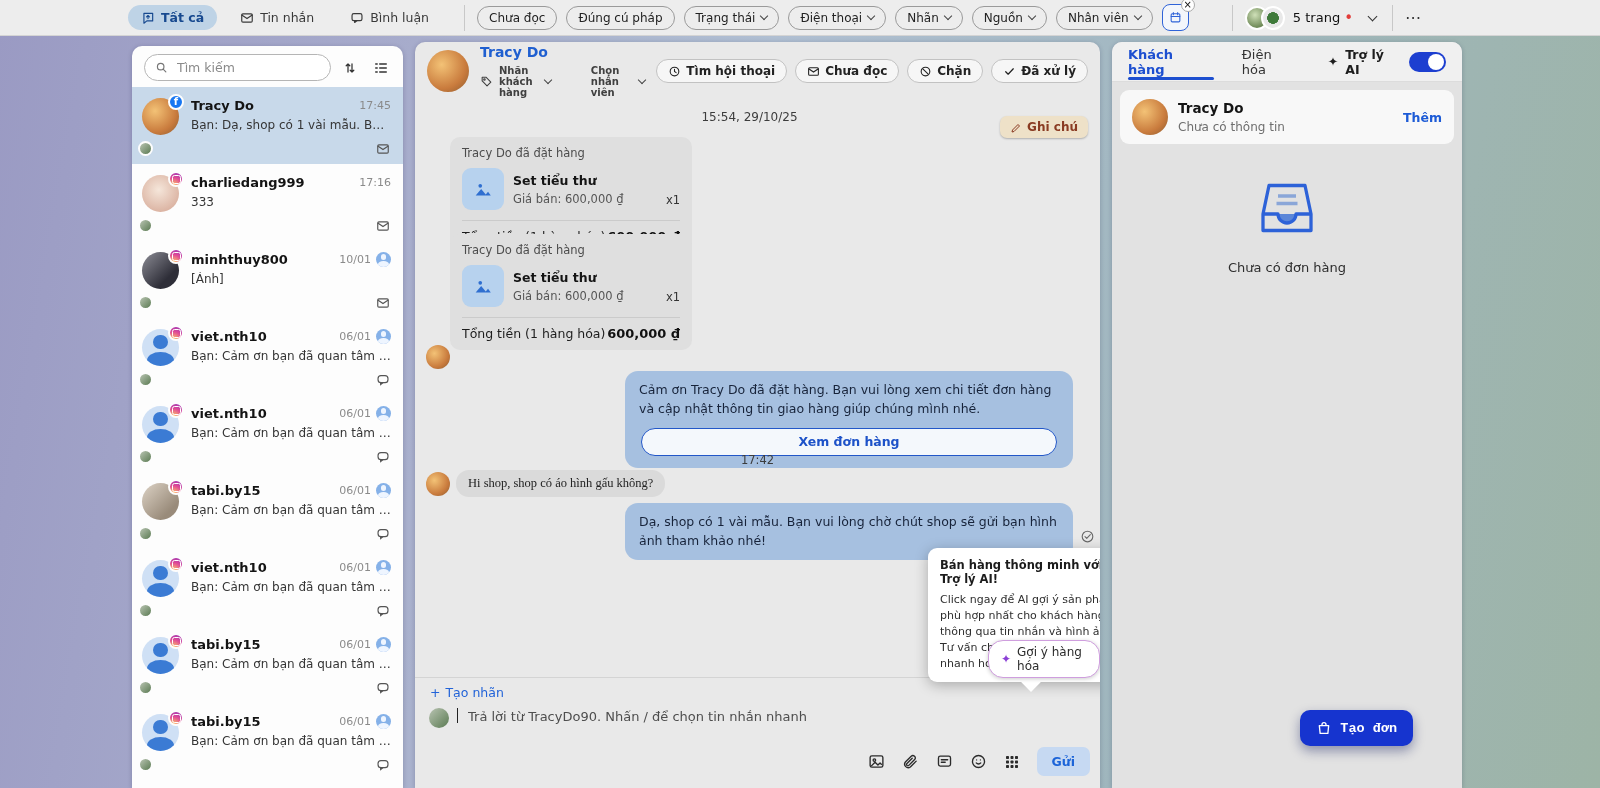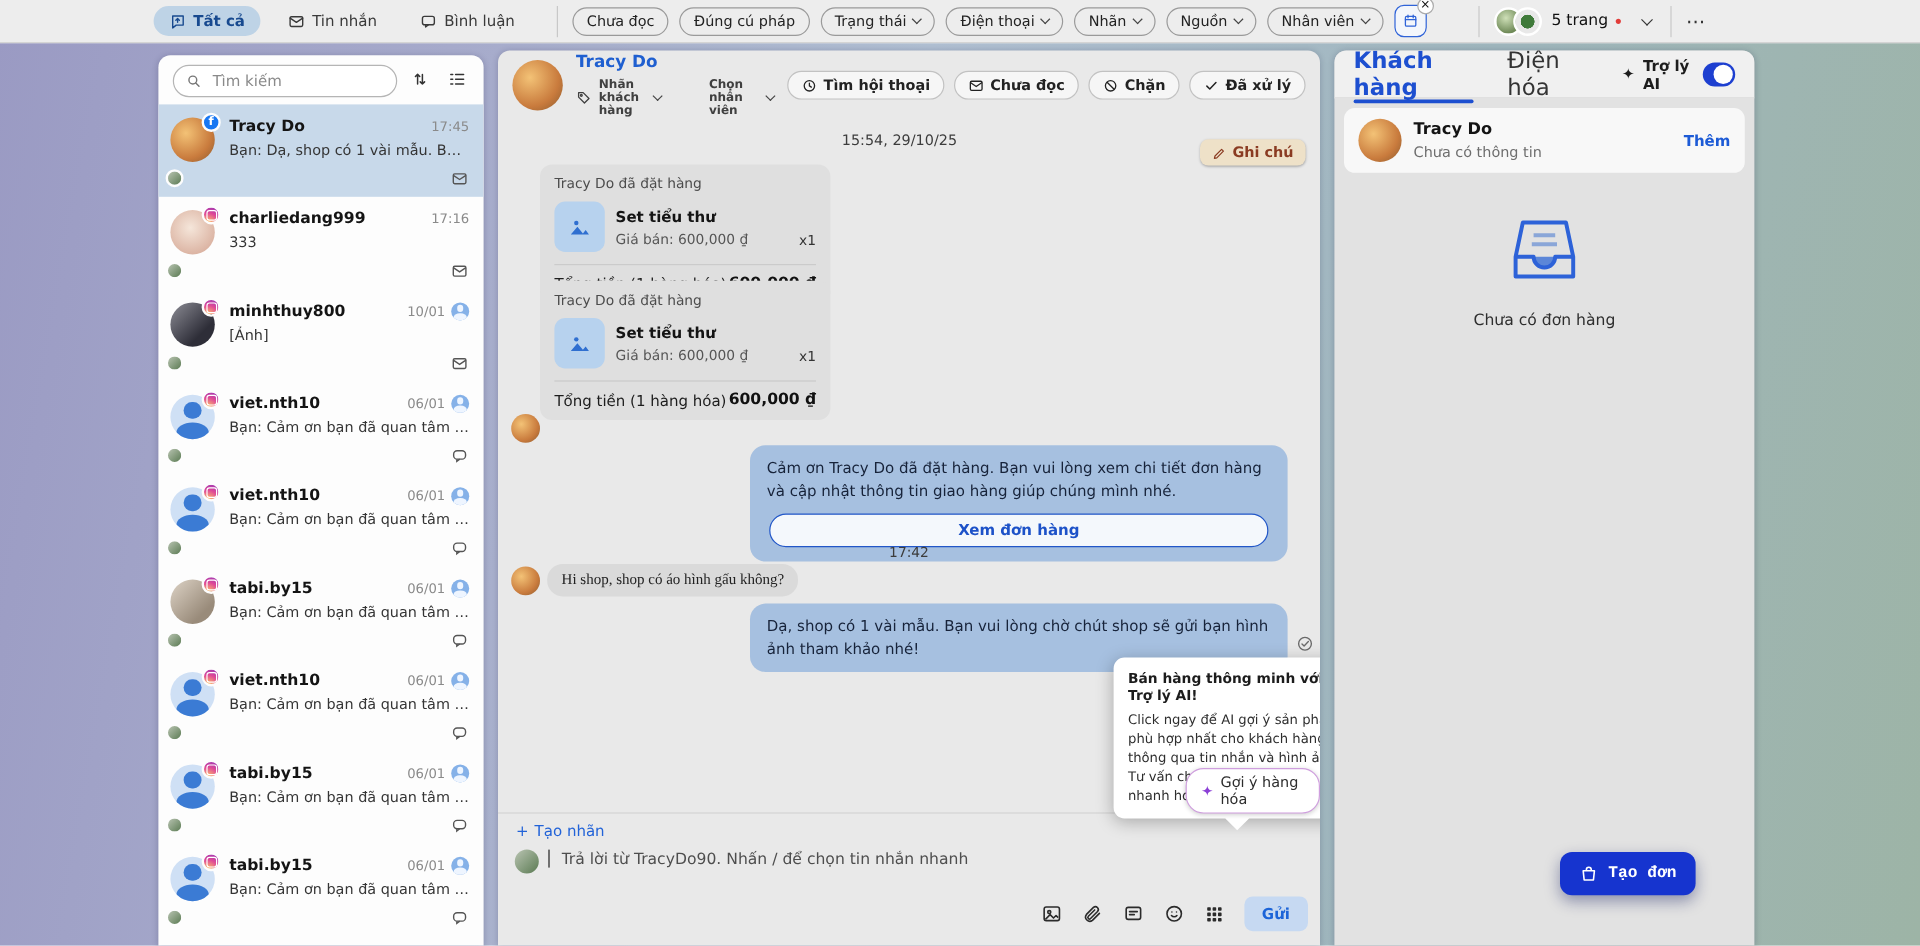--- a/index.html
+++ b/index.html
@@ -33,21 +33,21 @@
   .tb-dot { color:#e23c39; font-size:15px; margin:0 6px 0 4px; }
   .tb-caret { width:7px; height:7px; border-right:1.6px solid #333; border-bottom:1.6px solid #333;
     transform:rotate(45deg); margin:-3px 4px 0 10px; }
   .tb-more { font-size:16px; color:#333; letter-spacing:1px; cursor:pointer; }
 
   
   .panel { position:absolute; border-radius:10px 10px 0 0; box-shadow:0 1px 5px rgba(20,20,60,.22); overflow:hidden; }
 
   
   .sidebar { left:132px; top:46px; width:271px; height:742px; background:#fdfdfd; }
-  .search-row { display:flex; align-items:flex-start; gap:7px; padding:8px 10px 6px 12px; }
+  .search-row { display:flex; align-items:center; gap:7px; padding:8px 10px 6px 12px; }
   .search-box { flex:1; display:flex; align-items:center; gap:7px; border:1px solid #b5b5b5; border-radius:14px;
     height:27px; padding:0 10px; color:#777; background:#fff; }
   .search-box input { border:none; outline:none; background:none; font-size:12.5px; width:100%; color:#333;
     font-family:inherit; }
   .search-box input::placeholder { color:#8a8a8a; }
   .sq-btn { width:24px; height:24px; display:flex; align-items:center; justify-content:center; color:#333;
     border-radius:6px; cursor:pointer; }
   .conv { position:relative; display:flex; gap:9px; height:77px; padding:11px 12px 8px 10px; cursor:pointer; }
   .conv.selected { background:#c8d9ea; }
   .av-wrap { width:40px; position:relative; flex:none; }
@@ -150,21 +150,21 @@
   .cmp-input-row input::placeholder { color:#4e4e4e; }
   .cmp-icons { position:absolute; right:10px; bottom:12px; display:flex; align-items:center; gap:17px; color:#2b2b2b; }
   .cmp-icons .ic { cursor:pointer; }
   .send-btn { background:#c6d9f2; color:#1c64d8; font-weight:bold; font-size:12.5px; border:none;
     border-radius:7px; padding:7px 15px; cursor:pointer; font-family:inherit; }
 
   
   .rightp { left:1112px; top:42px; width:350px; height:746px; background:#e2e2e2; }
   .rp-header { height:40px; background:#f0f0f0; display:flex; align-items:center; padding:0 16px;
     border-bottom:1px solid #dcdcdc; }
-  .rp-tab { font-size:19px; color:#333; margin-right:28px; position:relative; height:48px; display:flex;
+  .rp-tab { font-size:13px; color:#333; margin-right:28px; position:relative; height:36px; display:flex;
     align-items:center; cursor:pointer; }
   .rp-tab.active { color:#1d4fd0; font-weight:bold; }
   .rp-tab.active::after { content:""; position:absolute; left:0; right:0; bottom:0; height:3px; background:#1d4fd0;
     border-radius:2px; }
   .ai-wrap { margin-left:auto; display:flex; align-items:center; gap:7px; font-size:12.5px; font-weight:600;
     color:#1d1d1d; }
   .toggle { width:37px; height:20px; border-radius:10px; background:#1d3fd0; position:relative; cursor:pointer; }
   .toggle::after { content:""; position:absolute; right:2px; top:2px; width:16px; height:16px; border-radius:50%;
     background:#fff; }
   .cust-card { margin:8px; background:#f8f8f8; border-radius:9px; display:flex; align-items:center; gap:10px;

